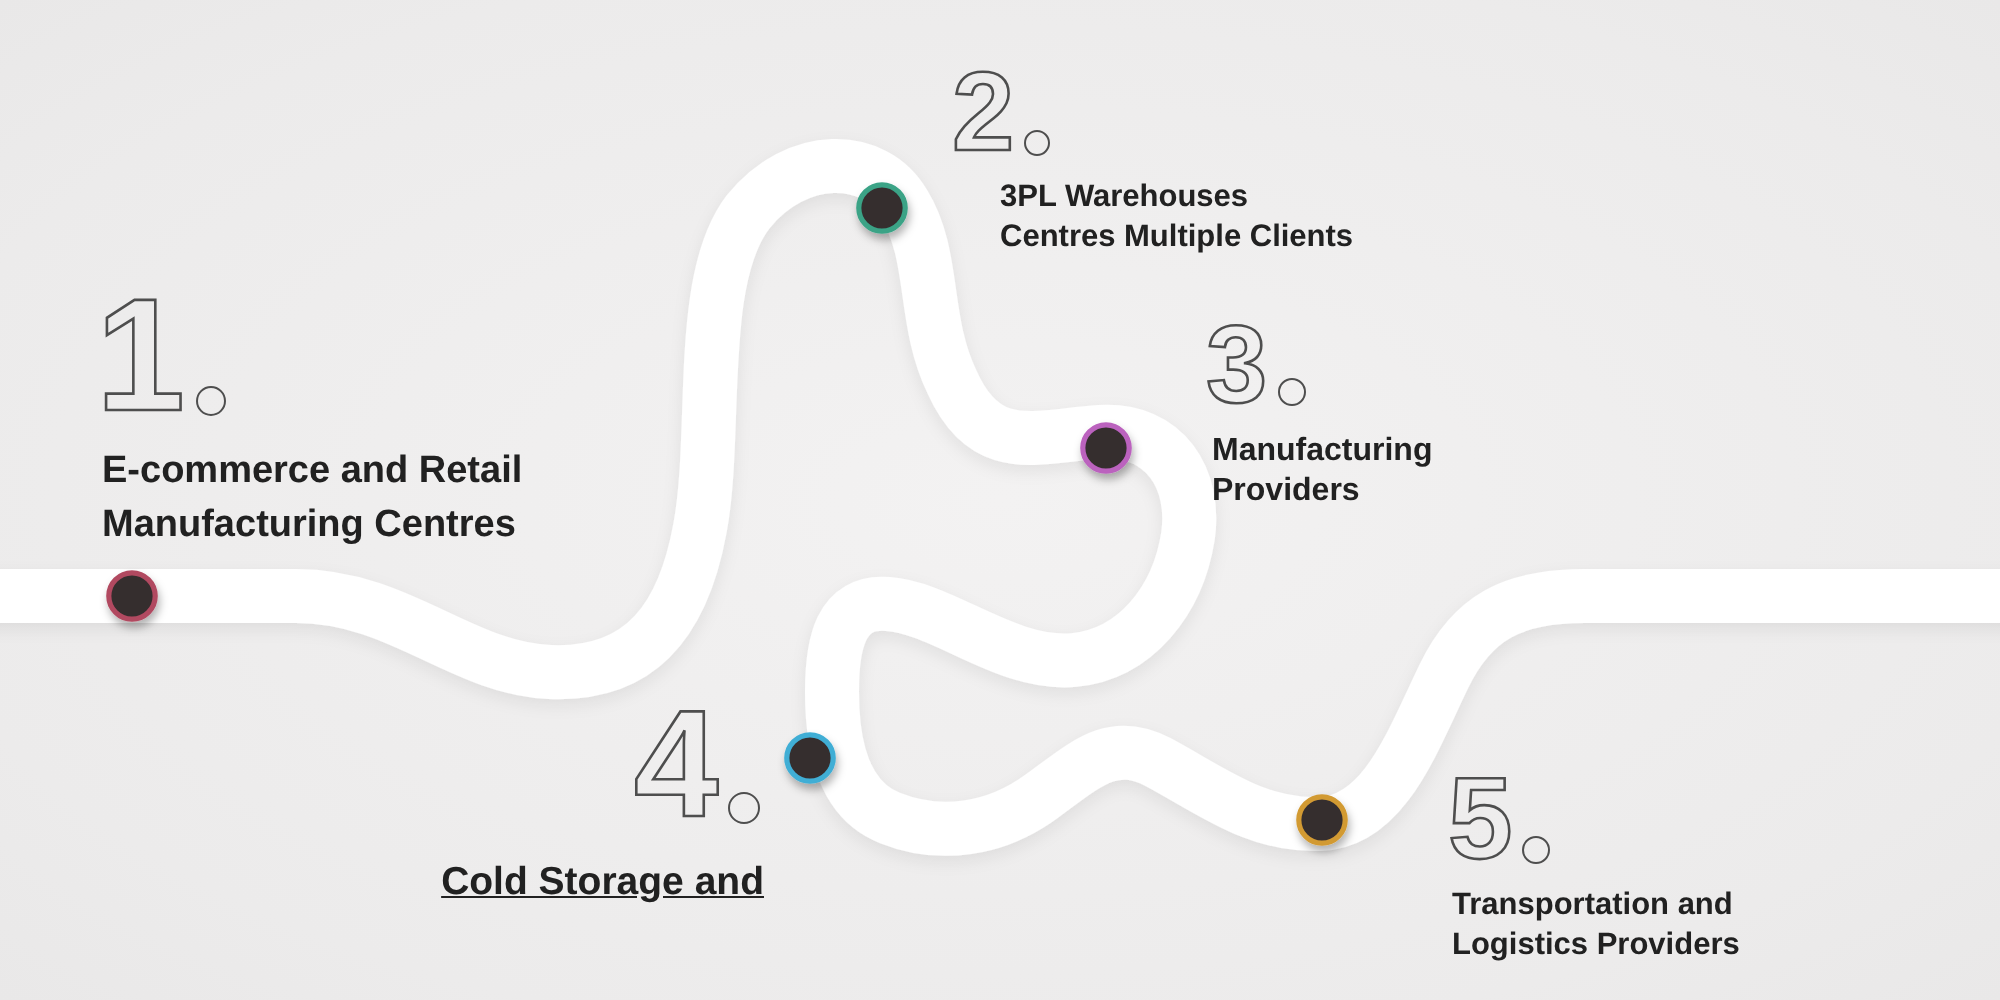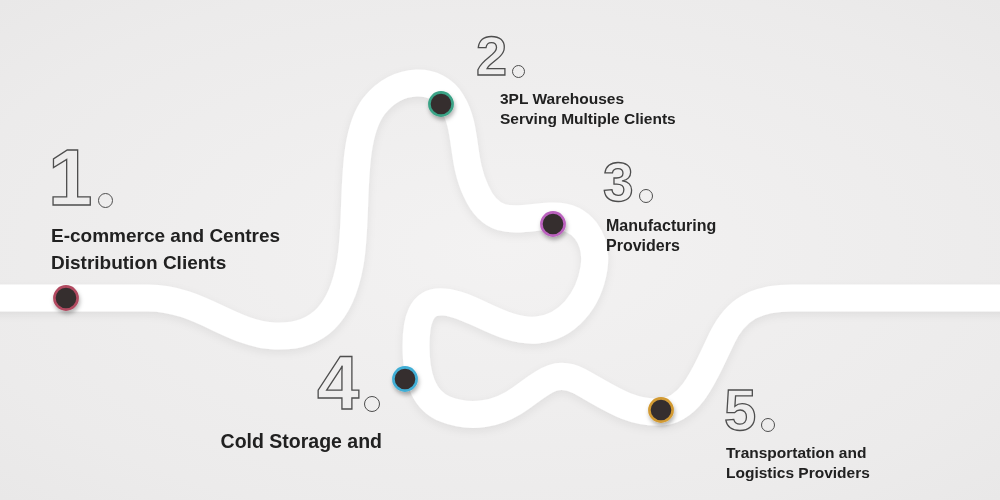--- a/index.html
+++ b/index.html
@@ -29,21 +29,21 @@
   .s2{left:476px;top:34px;}  .s2 .digit{font-size:56px;} .s2 .period{width:11px;height:11px;margin-bottom:1px;}
   .s3{left:603px;top:160px;} .s3 .digit{font-size:55px;} .s3 .period{width:12px;height:12px;margin-bottom:1px;}
   .s4{left:317px;top:353px;} .s4 .digit{font-size:76px;} .s4 .period{width:14px;height:14px;margin-bottom:2px;}
   .s5{left:724px;top:387px;} .s5 .digit{font-size:58px;} .s5 .period{width:12px;height:12px;margin-bottom:1px;}
 
   
   .label{position:absolute;color:#212121;font-weight:600;white-space:nowrap;}
   .l1{left:51px;top:222px;font-size:19px;line-height:27px;}
   .l2{left:500px;top:89px;font-size:15.5px;line-height:19.5px;}
   .l3{left:606px;top:216px;font-size:16px;line-height:20px;}
-  .l4{right:618px;top:428px;font-size:19.5px;line-height:27.5px;text-align:center;}
+  .l4{right:618px;top:428px;font-size:19.5px;line-height:27.5px;text-align:center;text-decoration:underline;}
   .l5{left:726px;top:443px;font-size:15.5px;line-height:20px;}
 </style>
 </head>
 <body>
 
 <div class="canvas">
 
   <svg class="road-svg" viewBox="0 0 1000 500">
     <defs>
       <filter id="f-road" x="-10%" y="-10%" width="120%" height="120%">
@@ -61,31 +61,31 @@
     <circle class="dot" cx="553" cy="224" r="11.6" stroke="#bb62be" fill="#342d2f"></circle>
     <circle class="dot" cx="405" cy="379" r="11.6" stroke="#41aed5" fill="#342d2f"></circle>
     <circle class="dot" cx="661" cy="410" r="11.6" stroke="#d29a33" fill="#342d2f"></circle>
   </svg>
 
   <div class="step-num s1">
     <span class="digit">1</span>
     <span class="period"></span>
   </div>
   <div class="label l1">
-    <div>E-commerce and Centres</div>
-    <div>Distribution Clients</div>
+    <div>E-commerce and Retail</div>
+    <div>Manufacturing Centres</div>
   </div>
 
   <div class="step-num s2">
     <span class="digit">2</span>
     <span class="period"></span>
   </div>
   <div class="label l2">
     <div>3PL Warehouses</div>
-    <div>Serving Multiple Clients</div>
+    <div>Centres Multiple Clients</div>
   </div>
 
   <div class="step-num s3">
     <span class="digit">3</span>
     <span class="period"></span>
   </div>
   <div class="label l3">
     <div>Manufacturing</div>
     <div>Providers</div>
   </div>

